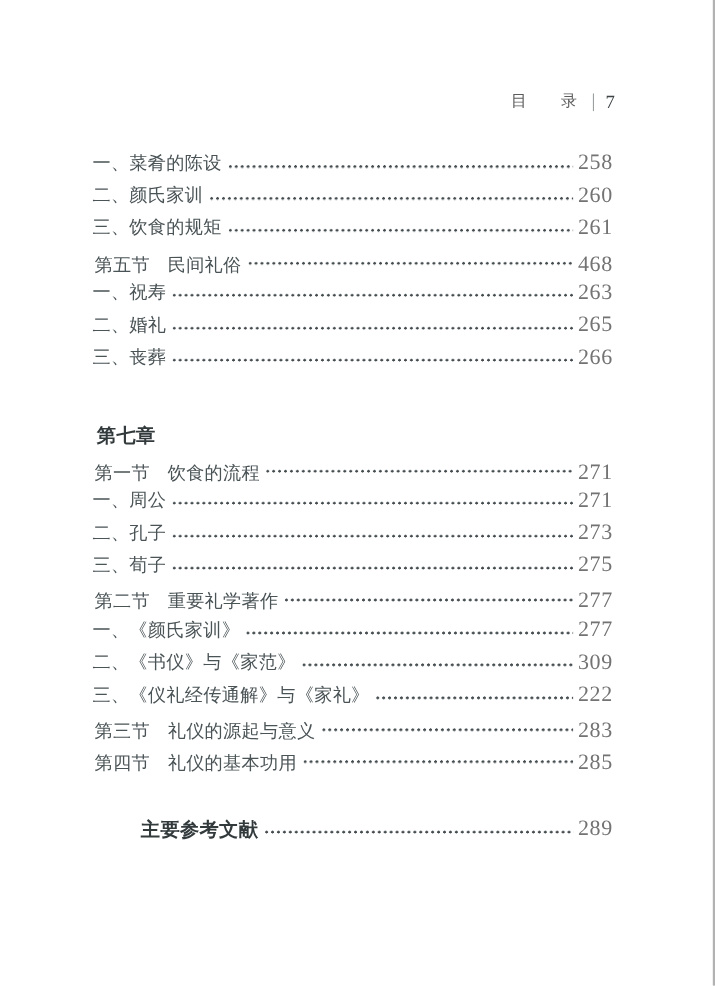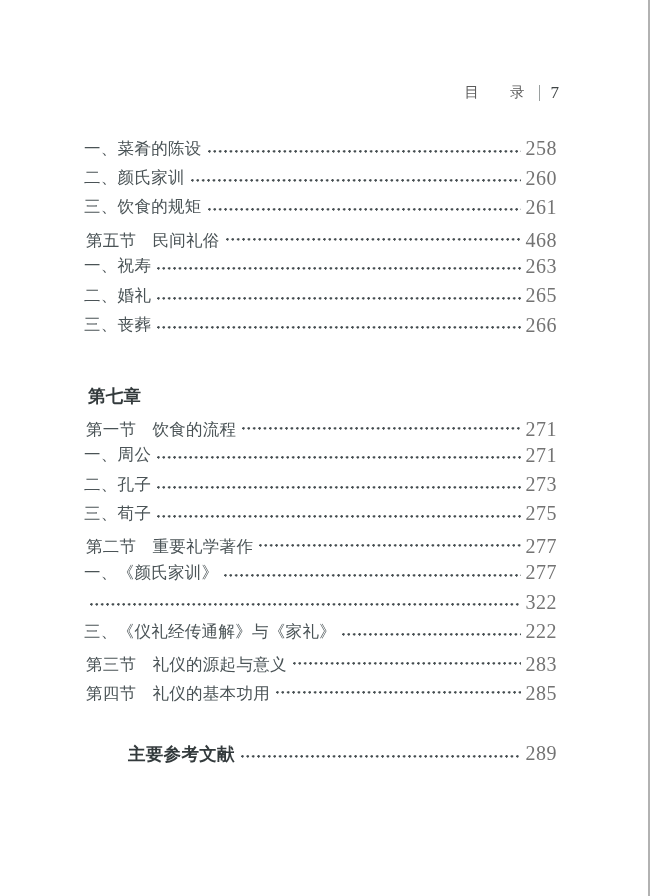--- a/index.html
+++ b/index.html
@@ -162,22 +162,23 @@
     <span class="pg">277</span>
   </div>
       <div class="row lvl-item">
 
     <span class="ttl">一、《颜氏家训》</span>
     <span class="dots"></span>
     <span class="pg">277</span>
   </div>
       <div class="row lvl-item">
 
-    <span class="dots"></span>
-    <span class="pg">322</span>
+    <span class="ttl">二、《书仪》与《家范》</span>
+    <span class="dots"></span>
+    <span class="pg">309</span>
   </div>
       <div class="row lvl-item">
 
     <span class="ttl">三、《仪礼经传通解》与《家礼》</span>
     <span class="dots"></span>
     <span class="pg">222</span>
   </div>
       <div class="row lvl-section">
     <span class="lbl">第三节</span>
     <span class="ttl">礼仪的源起与意义</span>

